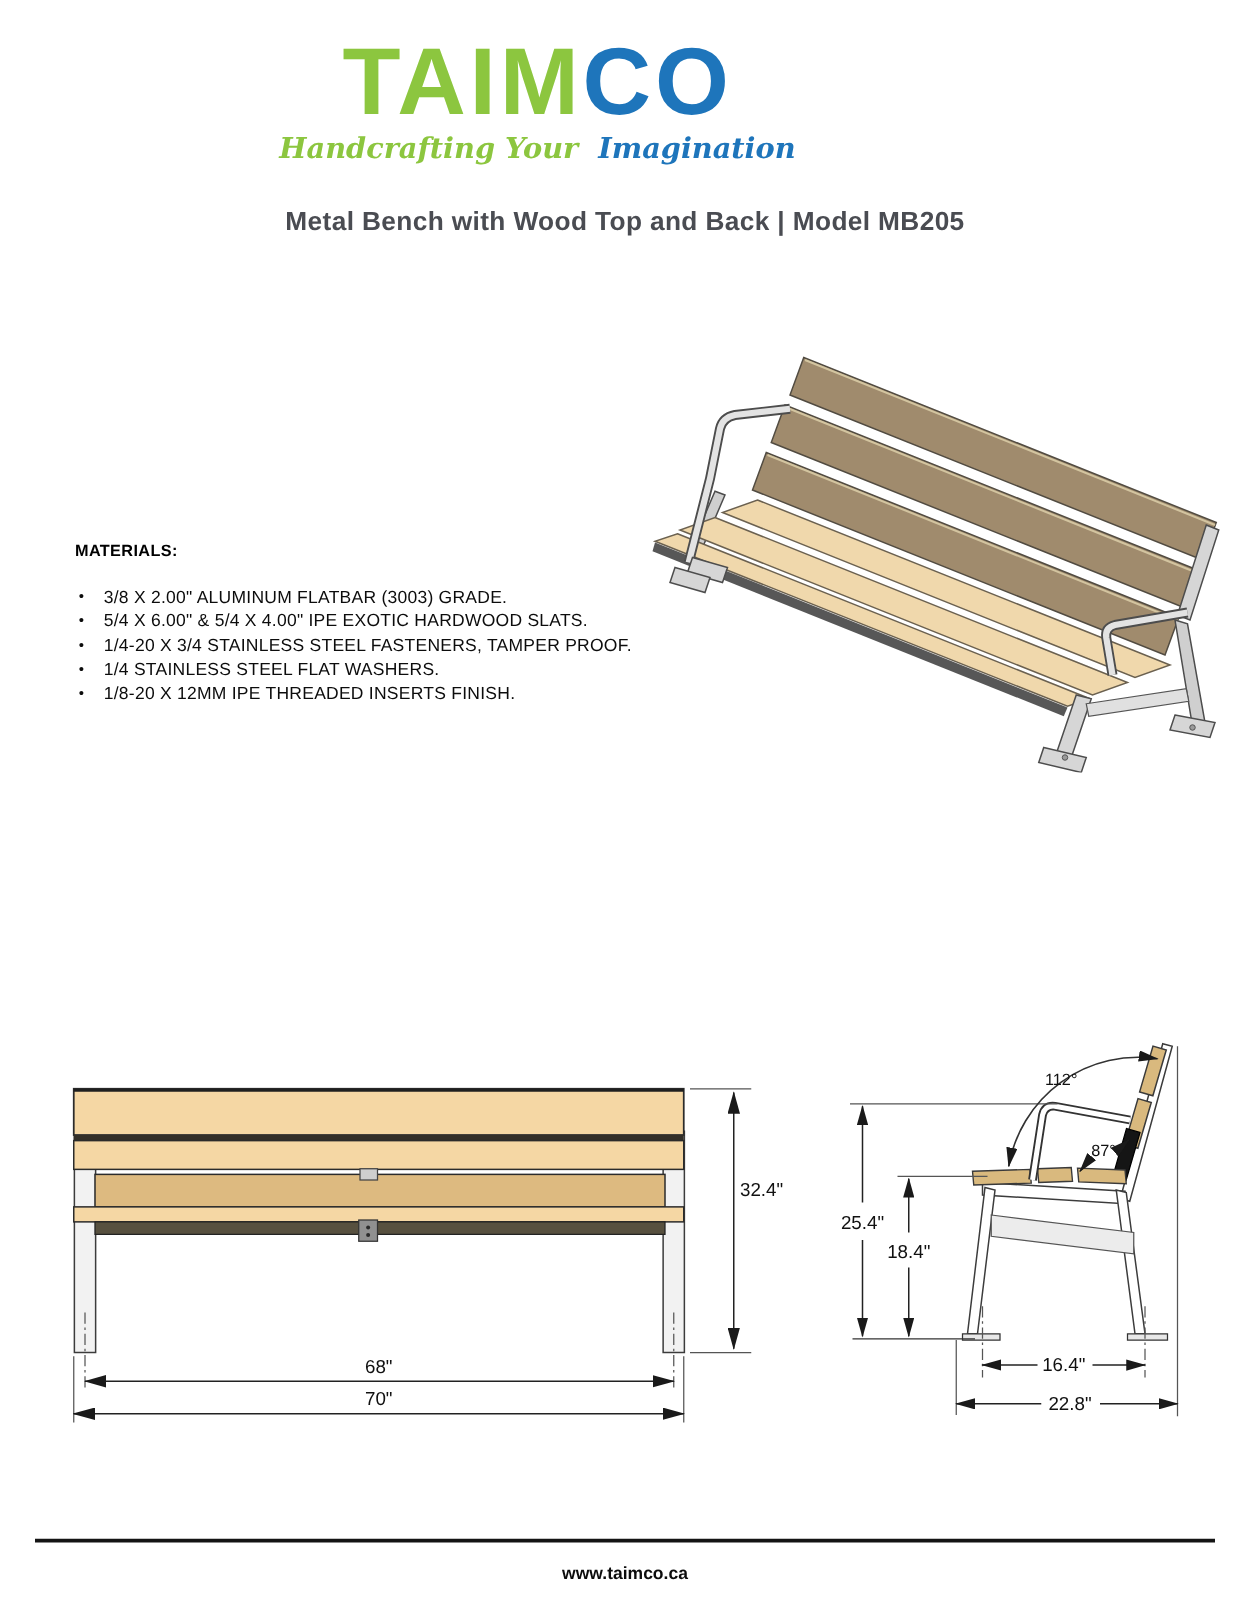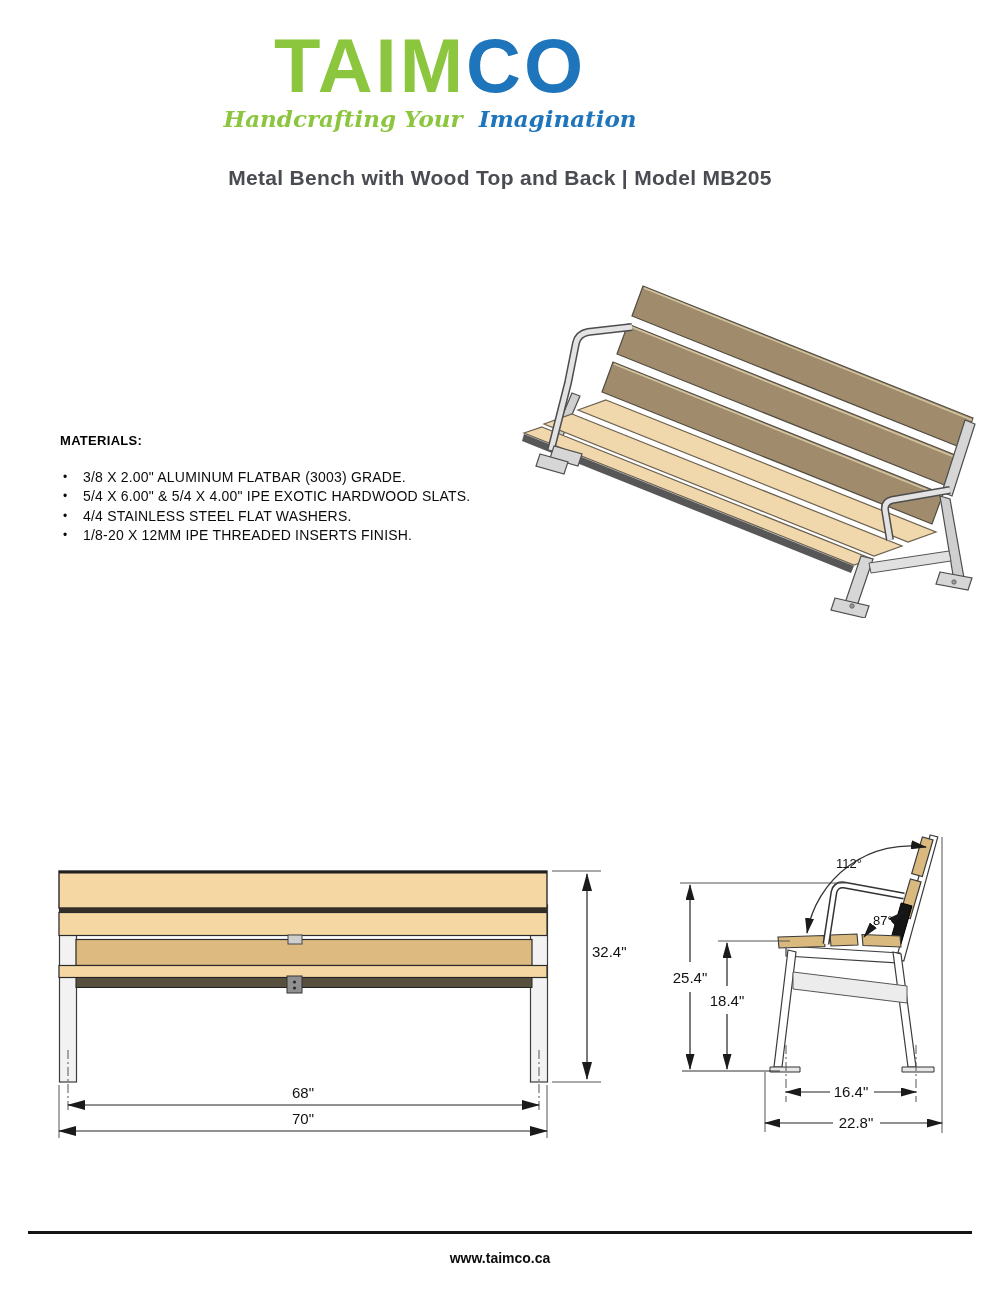--- a/index.html
+++ b/index.html
@@ -52,21 +52,22 @@
     <div class="tagline"><span class="g">Handcrafting Your</span><span class="b">Imagination</span></div>
   </div>
 
   <div class="title">Metal Bench with Wood Top and Back | Model MB205</div>
 
   <section class="materials">
     <h2>MATERIALS:</h2>
     <ul>
       <li>3/8 X 2.00" ALUMINUM FLATBAR (3003) GRADE.</li>
       <li>5/4 X 6.00" &amp; 5/4 X 4.00" IPE EXOTIC HARDWOOD SLATS.</li>
-      <li>4/4 STAINLESS STEEL FLAT WASHERS.</li>
+      <li>1/4-20 X 3/4 STAINLESS STEEL FASTENERS, TAMPER PROOF.</li>
+      <li>1/4 STAINLESS STEEL FLAT WASHERS.</li>
       <li>1/8-20 X 12MM IPE THREADED INSERTS  FINISH.</li>
     </ul>
   </section>
 
   <svg class="bench3d" width="470" height="370" viewBox="0 0 470 370">
 
     <polygon points="52,145 60,148 42,190 34,187" fill="#cfcfcf" stroke="#4d4d4d" stroke-width="1.2"></polygon>
 
     <g fill="#A08B6D" stroke="#524c42" stroke-width="1.2">
       <polygon points="123,38 453,170 442,200 112,68"></polygon>

